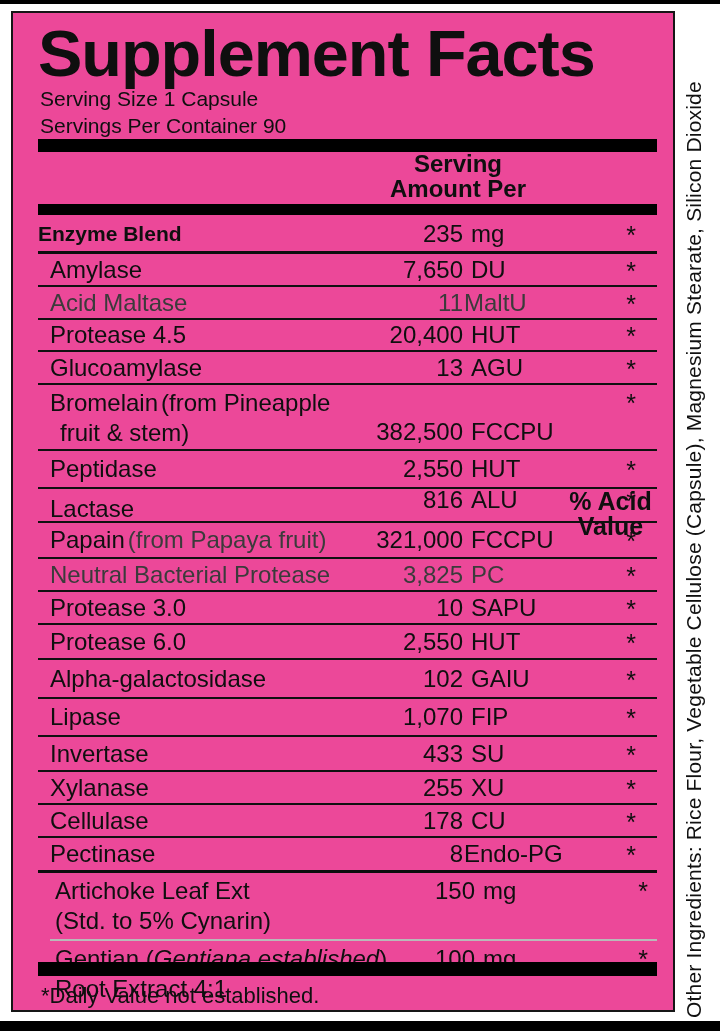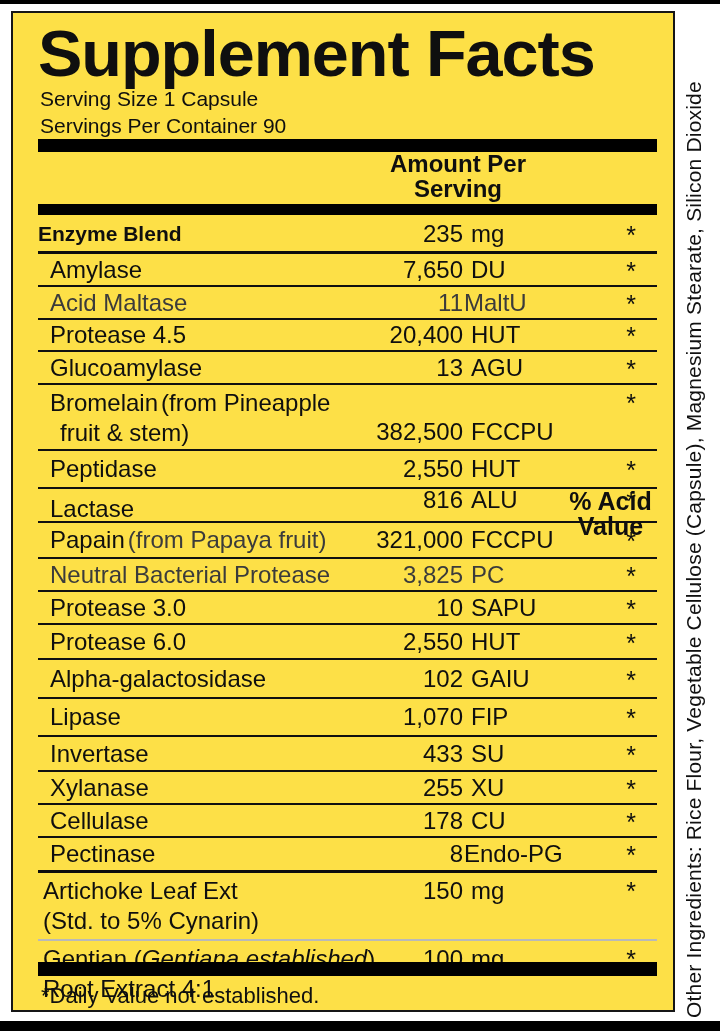--- a/index.html
+++ b/index.html
@@ -3,41 +3,41 @@
 <meta charset="utf-8">
 <style>
   html,body{margin:0;padding:0;background:#ffffff;}
   .page{position:relative;width:720px;height:1031px;background:#ffffff;overflow:hidden;
         font-family:"Liberation Sans","DejaVu Sans",sans-serif;color:#0f0f0f;}
   .strip{position:absolute;left:0;width:720px;background:#000;}
   .strip.top{top:0;height:4px;}
   .strip.bottom{top:1021px;height:10px;}
 
   .label{position:absolute;left:11px;top:11px;width:660px;height:997px;
-         border:2px solid #161616;background:#fde047;}
+         border:2px solid #161616;background:#ec4899;}
 
   .title{position:absolute;left:25px;top:4px;font-size:64px;font-weight:bold;
          letter-spacing:-1px;white-space:nowrap;transform:scaleX(1.04);transform-origin:0 0;}
   .serving{position:absolute;left:27px;top:72px;font-size:21px;line-height:27px;}
 
   .bar{position:absolute;left:25px;width:619px;background:#000;}
   .bar1{top:126px;height:13px;}
   .bar2{top:191px;height:11px;}
   .bar3{top:949px;height:14px;}
 
   .colhead{position:absolute;top:138px;font-size:24px;font-weight:bold;line-height:25px;text-align:center;}
   .colhead.amount{left:330px;width:230px;}
   .colhead.dv{left:525px;width:145px;}
 
   .rows{position:absolute;left:25px;top:204px;width:619px;}
   .row{position:relative;border-bottom:2px solid #101010;display:flex;align-items:center;
        font-size:24px;}
   .row.two{display:block;}
   .row.indent{padding-left:12px;}
-  .row.bottomrow{padding-left:5px;}
+  .row.bottomrow{padding-left:5px;margin-left:12px;}
   .row.bold .nm{font-weight:bold;font-size:21px;}
   .row.light .nm,.row.light .num,.row.light .unit{color:#3b3b3b;}
   .row.sep-major{border-bottom:3px solid #0d0d0d;}
   .row.sep-gray{border-bottom:2px solid #b9b9b9;}
   .row.sep-none{border-bottom:none;}
   .nm{white-space:nowrap;}
   .nm .italic{font-style:italic;}
   .nm .light{color:#3b3b3b;}
   .nm .gap{margin-left:3px;}
   .two .nm{line-height:31px;padding-top:2px;}
@@ -68,22 +68,22 @@
     <div class="title">Supplement Facts</div>
 
     <div class="serving">
       <div>Serving Size 1 Capsule</div>
       <div>Servings Per Container 90</div>
     </div>
 
     <div class="bar bar1"></div>
 
     <div class="colhead amount">
+      <div>Serving</div>
       <div>Amount Per</div>
-      <div>Serving</div>
     </div>
     <div class="colhead dv">
       <div>% Acid</div>
       <div>Value</div>
     </div>
 
     <div class="bar bar2"></div>
 
     <div class="rows">
         <div class="row bold sep-major" style="height: 34px;">

